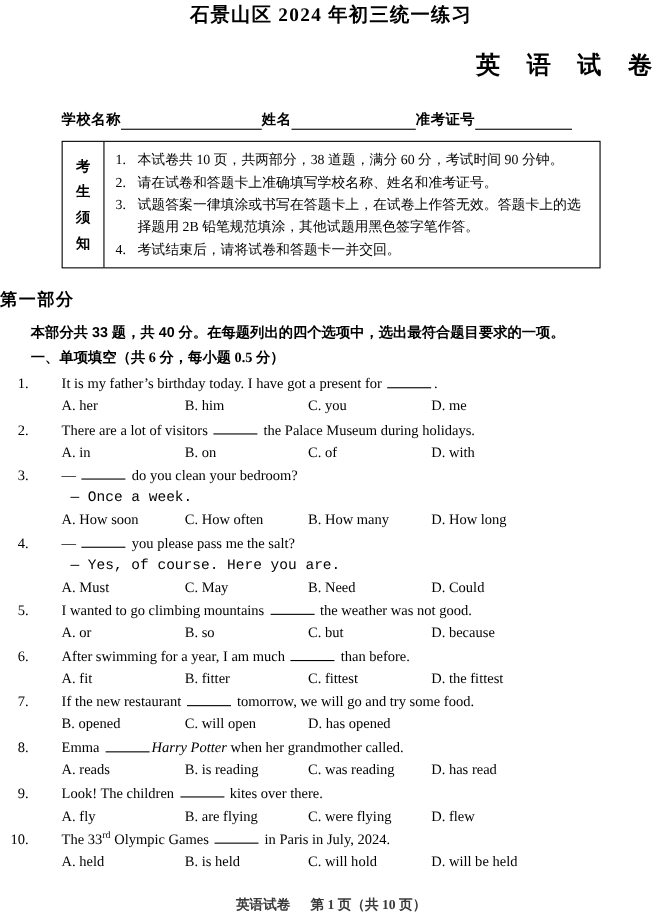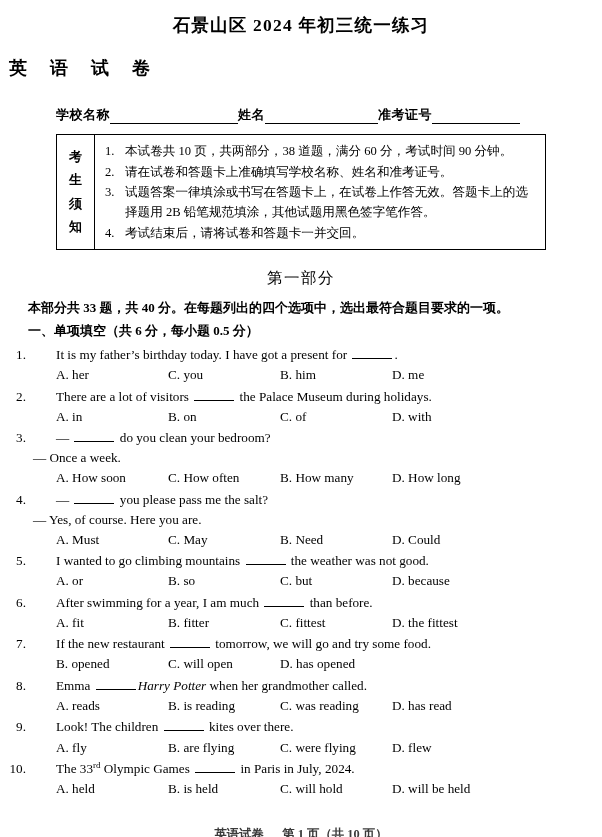--- a/index.html
+++ b/index.html
@@ -18,28 +18,27 @@
     padding: 0;
   }
 
   
   .doc-title {
     text-align: center;
     font-family: "Liberation Serif", serif;
     font-weight: bold;
     font-size: 17.5px;
     letter-spacing: 1.2px;
-    margin-top: 12px;
     line-height: 1.5;
   }
   .doc-subtitle {
-    text-align: left;
+    text-align: right;
     font-family: "Liberation Sans", sans-serif;
     font-weight: bold;
-    font-size: 18px;
+    font-size: 22px;
     letter-spacing: 9px;
     margin-top: 18px;
     padding-left: 9px;
   }
 
   
   .info-row {
     margin: 26px 0 0 56px;
     font-family: "Liberation Sans", sans-serif;
     font-weight: bold;
@@ -91,31 +90,31 @@
   }
   .notice-num {
     width: 20px;
     flex: 0 0 20px;
     font-family: "Liberation Serif", serif;
   }
   .notice-text { flex: 1; }
 
   
   .part-title {
-    text-align: center;
+    text-align: left;
     font-family: "Liberation Sans", sans-serif;
-    font-weight: normal;
+    font-weight: bold;
     font-size: 15.5px;
     letter-spacing: 1.5px;
     margin-top: 18px;
   }
   .part-desc {
     margin: 10px 0 0 28px;
     font-size: 13px;
-    font-family: Liberation Serif, serif;
+    font-family: Liberation Sans, sans-serif;
     font-weight: bold;
     letter-spacing: 0px;
     white-space: nowrap;
   }
   .section-title {
     margin: 5px 0 0 28px;
     font-size: 13px;
     font-family: "Liberation Serif", serif;
     font-weight: bold;
     white-space: nowrap;
@@ -141,22 +140,22 @@
     width: 30px;
     flex: 0 0 30px;
     text-align: right;
     padding-right: 4px;
     margin-left: 0px;
   }
   .q-body { flex: 1; padding-left: 26px; }
   .q-cont {
     font-size: 13.2px;
     line-height: 1.52;
-    padding-left: 33px;
-    font-family: Liberation Serif, serif;
+    padding-left: 64px;
+    font-family: Liberation Mono, monospace;
   }
   .q-options {
     display: flex;
     padding-left: 56px;
     font-size: 13.2px;
     line-height: 1.55;
     font-family: "Liberation Serif", serif;
   }
   .opt { flex: 0 0 112px; white-space: nowrap; }
   .opt:last-child { flex: 0 0 auto; }
@@ -234,22 +233,22 @@
   <div class="section-title">一、单项填空（共 6 分，每小题 0.5 分）</div>
 
   <div class="questions" id="questions-container">
       <div class="q">
         <div class="q-stem">
           <span class="q-num">1.</span>
           <span class="q-body"><span>It is my father’s birthday today. I have got a present for </span><span class="fill-blank"></span><span>.</span></span>
         </div>
         <div class="q-options">
           <span class="opt">A. her</span>
+          <span class="opt">B. him</span>
           <span class="opt">C. you</span>
-          <span class="opt">B. him</span>
           <span class="opt">D. me</span>
         </div>
       </div>
       <div class="q">
         <div class="q-stem">
           <span class="q-num">2.</span>
           <span class="q-body"><span>There are a lot of visitors </span><span class="fill-blank"></span><span> the Palace Museum during holidays.</span></span>
         </div>
         <div class="q-options">
           <span class="opt">A. in</span>

